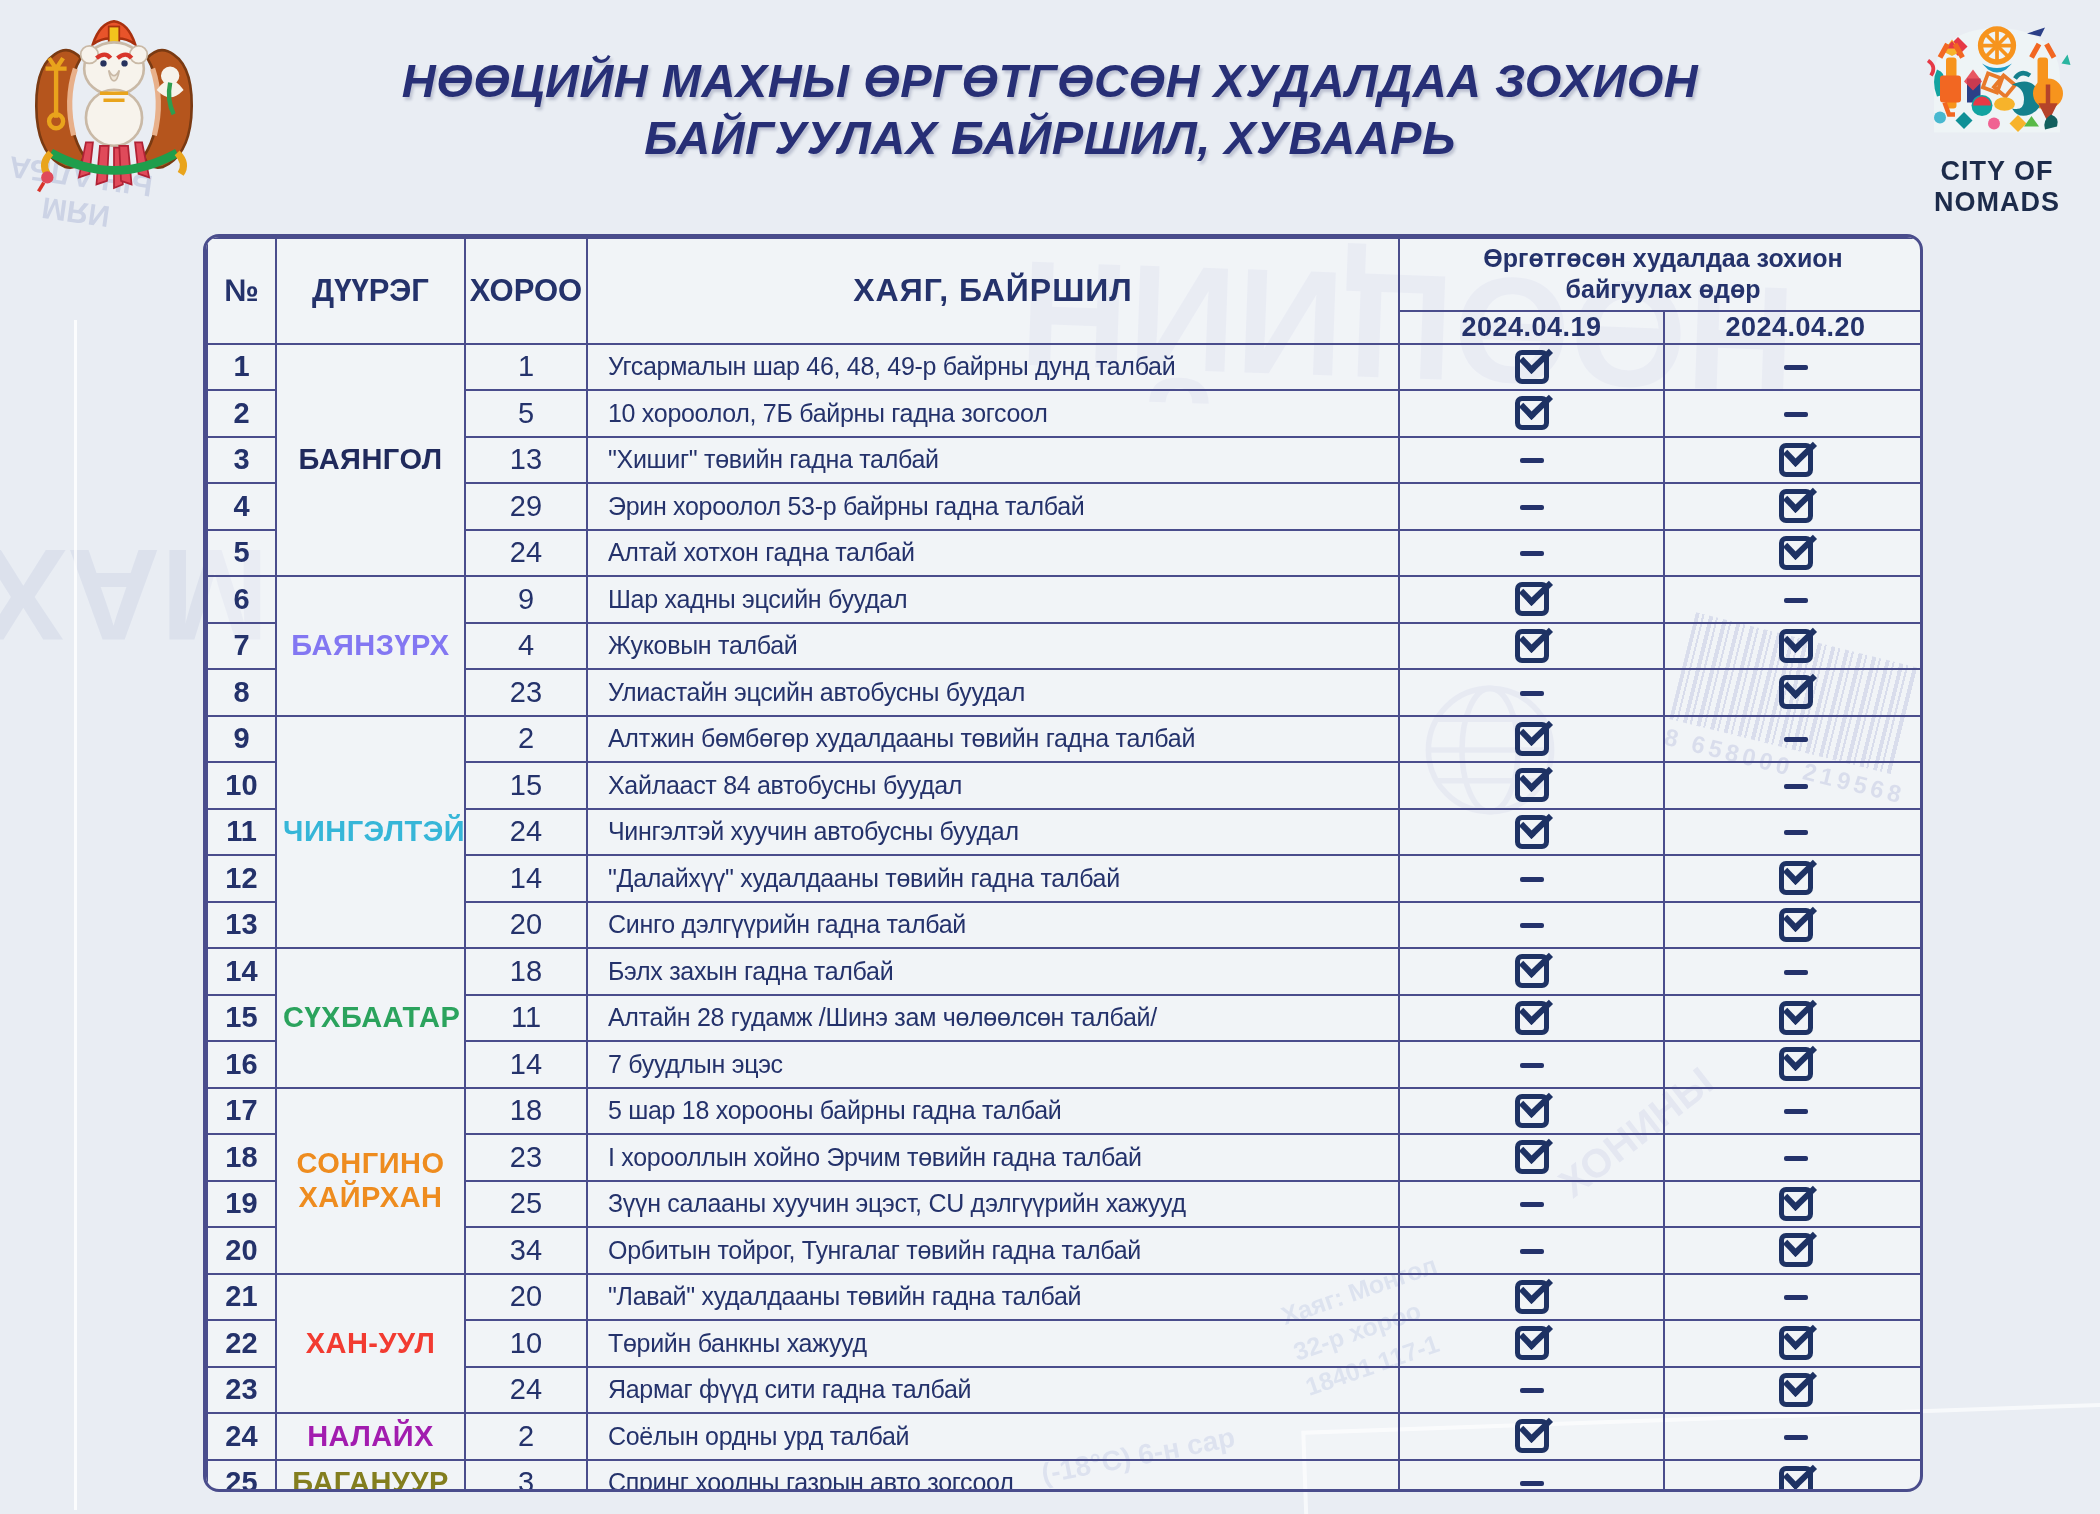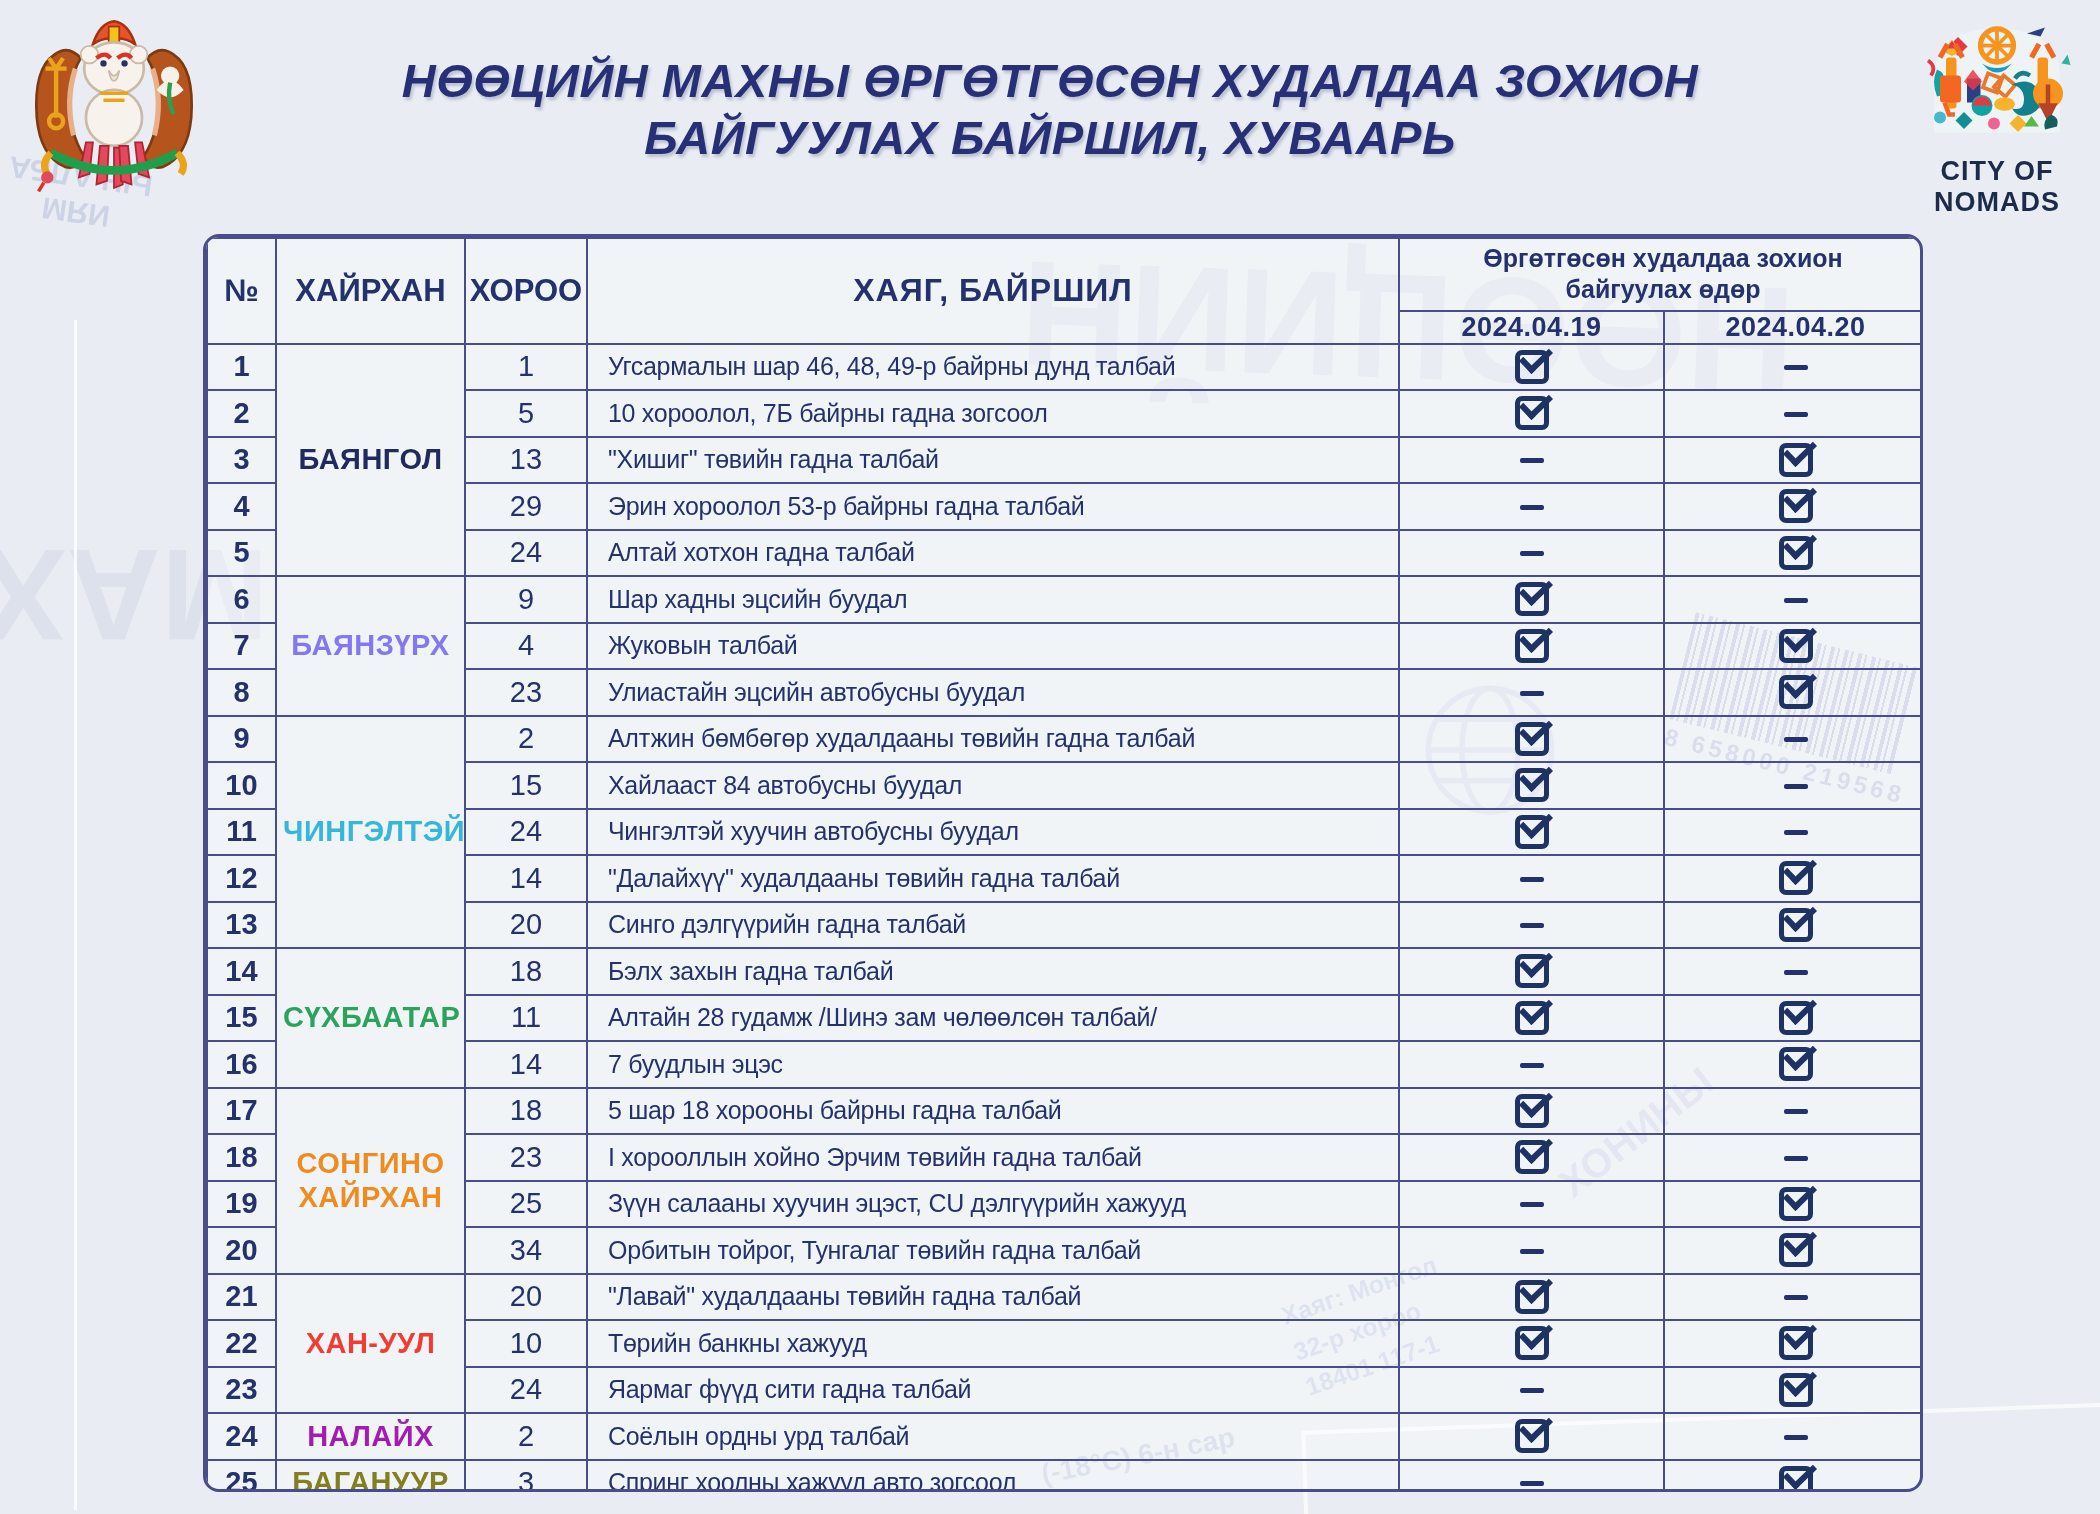--- a/index.html
+++ b/index.html
@@ -203,21 +203,21 @@
       <col style="width:69px">
         <col style="width:189px">
         <col style="width:122px">
       <col style="width:812px">
         <col style="width:265px">
         <col style="width:263px">
     </colgroup>
     <thead>
       <tr class="h-main">
         <th rowspan="2" class="small-h">№</th>
-        <th rowspan="2" class="small-h">ХАЙРХАН</th>
+        <th rowspan="2" class="small-h">ДҮҮРЭГ</th>
         <th rowspan="2" class="small-h">ХОРОО</th>
         <th rowspan="2" class="addr-h">ХАЯГ, БАЙРШИЛ</th>
         <th colspan="2" class="sched-h">Өргөтгөсөн худалдаа зохион байгуулах өдөр</th>
       </tr>
       <tr class="h-dates">
         <th class="date-h">2024.04.19</th>
         <th class="date-h">2024.04.20</th>
       </tr>
     </thead>
     <tbody>
@@ -393,19 +393,19 @@
           <td class="district" rowspan="1" style="color: #a21caf;">НАЛАЙХ</td>
           <td class="khoroo">2</td>
           <td class="addr">Соёлын ордны урд талбай</td>
           <td class="mark"><span class="cb"></span></td>
           <td class="mark"><span class="dash"></span></td>
         </tr>
         <tr>
           <td class="no">25</td>
           <td class="district" rowspan="1" style="color: rgb(131, 126, 30);">БАГАНУУР</td>
           <td class="khoroo">3</td>
-          <td class="addr">Спринг хоолны хажууд авто зогсоол</td>
+          <td class="addr">Спринг хоолны газрын авто зогсоол</td>
           <td class="mark"><span class="dash"></span></td>
           <td class="mark"><span class="cb"></span></td>
         </tr>
       </tbody>
   </table>
 </div>
 
 </body></html>

